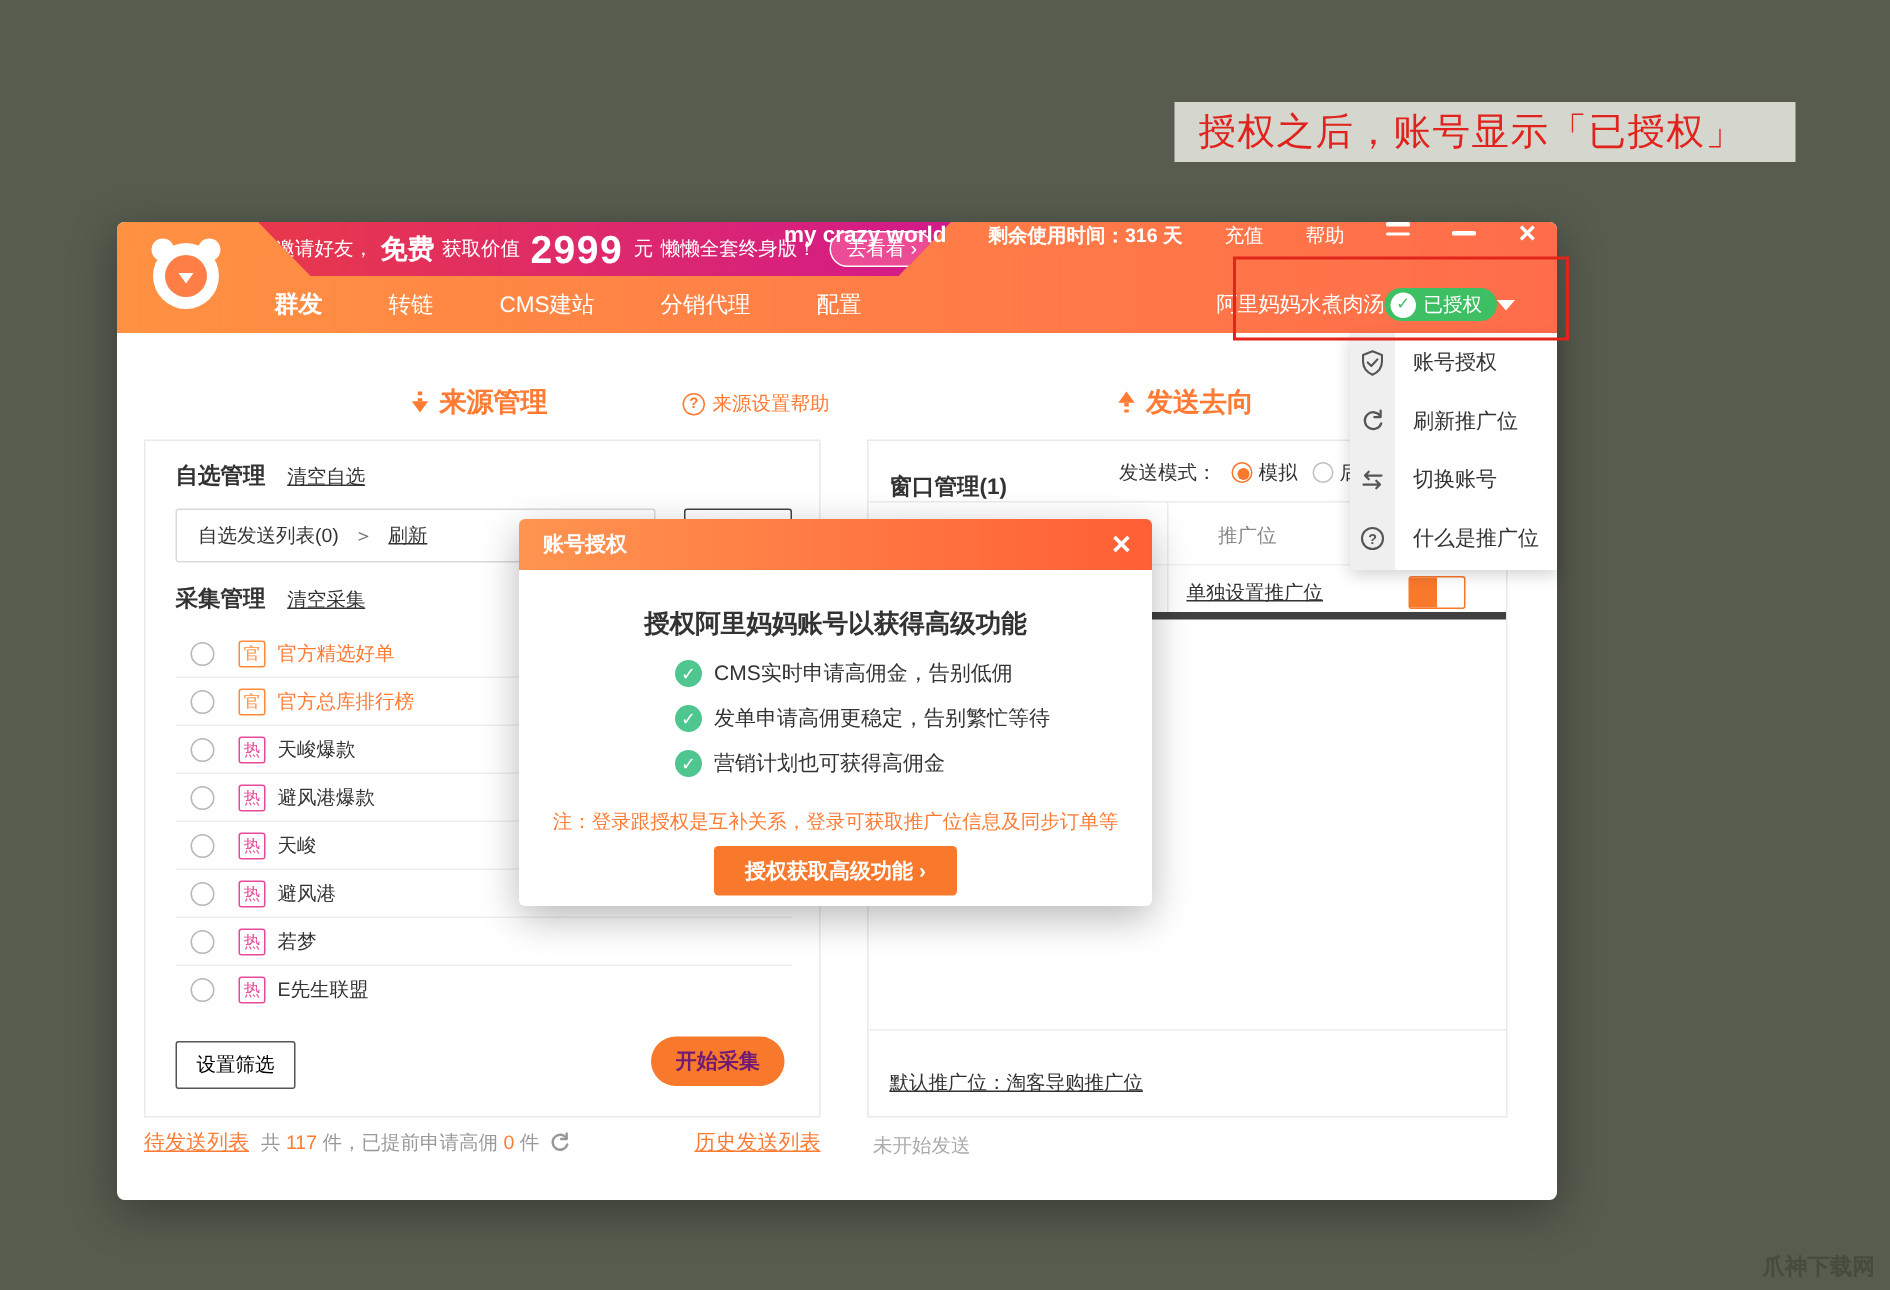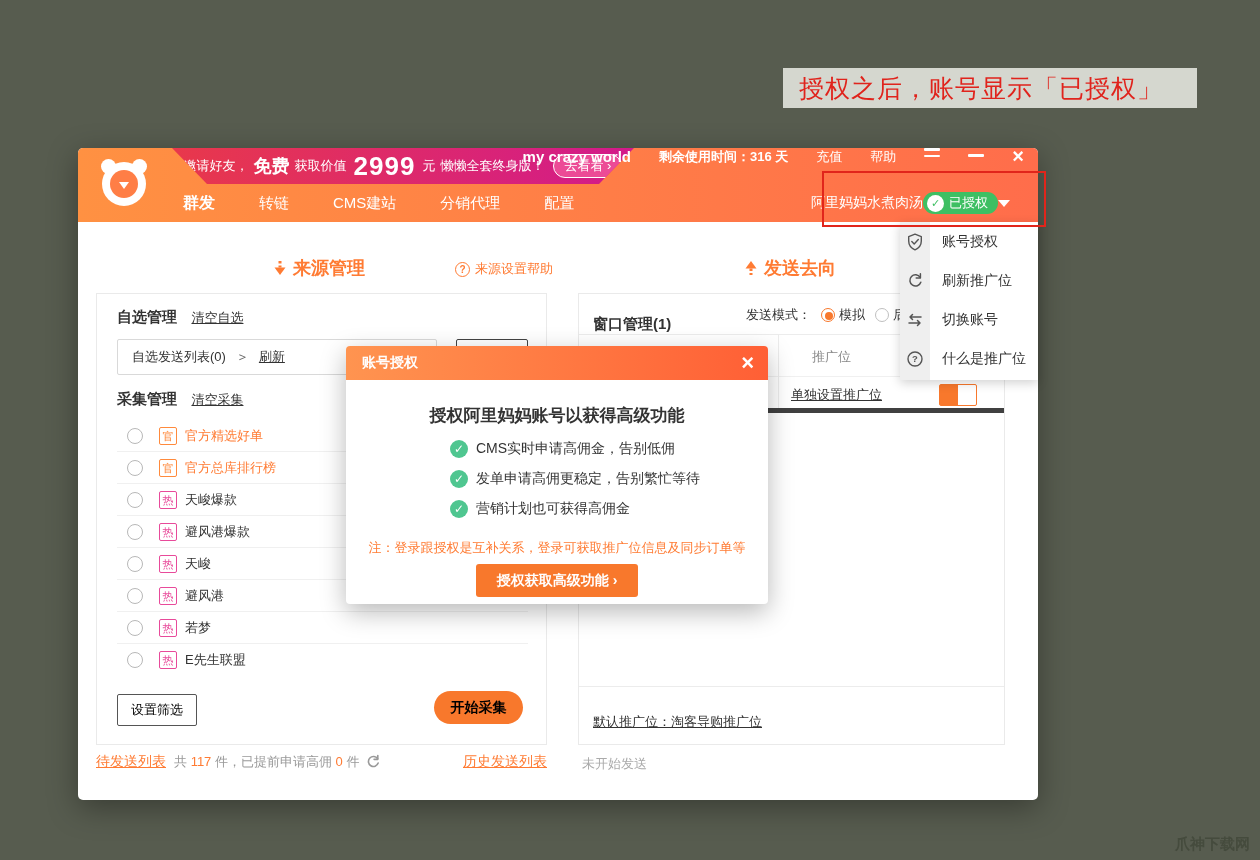--- a/index.html
+++ b/index.html
@@ -128,21 +128,21 @@
   .tag.official { border:1.5px solid #ff8a3c; color:#ff8a3c; }
   .tag.hot { border:1.5px solid #e84a9a; color:#e84a9a; }
   .src-label { margin-left:8px; font-size:13px; color:#333; }
   .src-row.official .src-label { color:#ff7b33; }
 
   .btn-outline {
     position:absolute; left:20px; top:400px; padding:6px 13px;
     border:1px solid #555; border-radius:2px; background:#fff; font-size:13px; cursor:pointer;
   }
   .btn-pill {
-    background:#f8782c; color:#000000; font-weight:bold; font-size:14px;
+    background:#f8782c; color:#701a75; font-weight:bold; font-size:14px;
     border:none; border-radius:17px; cursor:pointer; white-space:nowrap;
   }
   .btn-collect { position:absolute; left:337px; top:397px; width:89px; height:33px; }
 
   
   .footer-left { left:96px; top:753px; width:451px; display:flex; align-items:center; font-size:13px; color:#999; }
   .olink { color:#ff7b33; text-decoration:underline; cursor:pointer; font-size:14px; }
   .onum { color:#ff7b33; }
   .refresh-sm { margin-left:6px; cursor:pointer; }
   .footer-right-status { left:582px; top:755px; font-size:13px; color:#aaa; }

